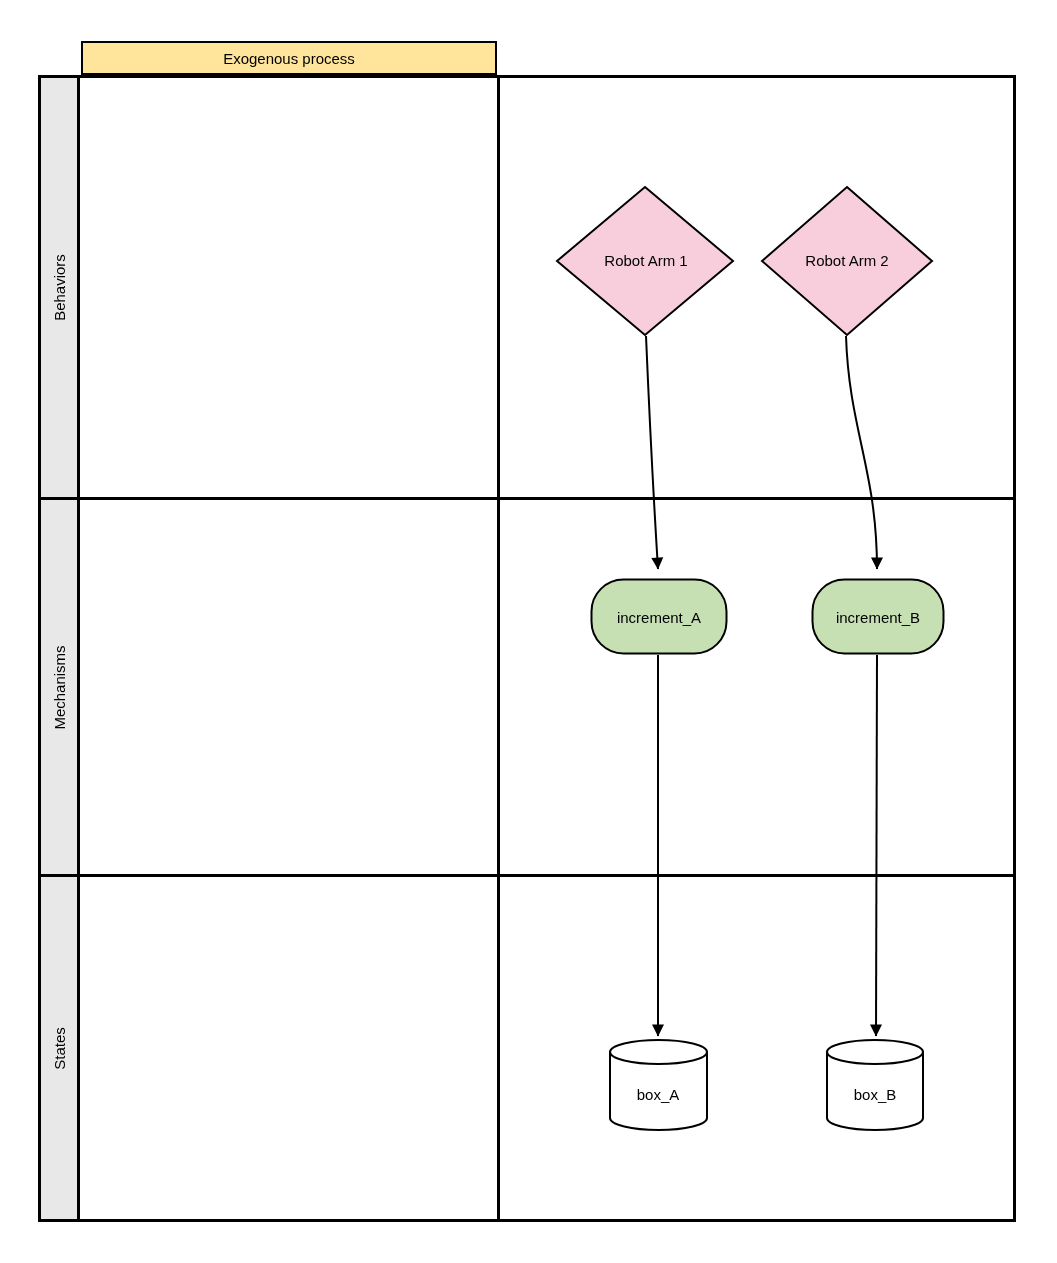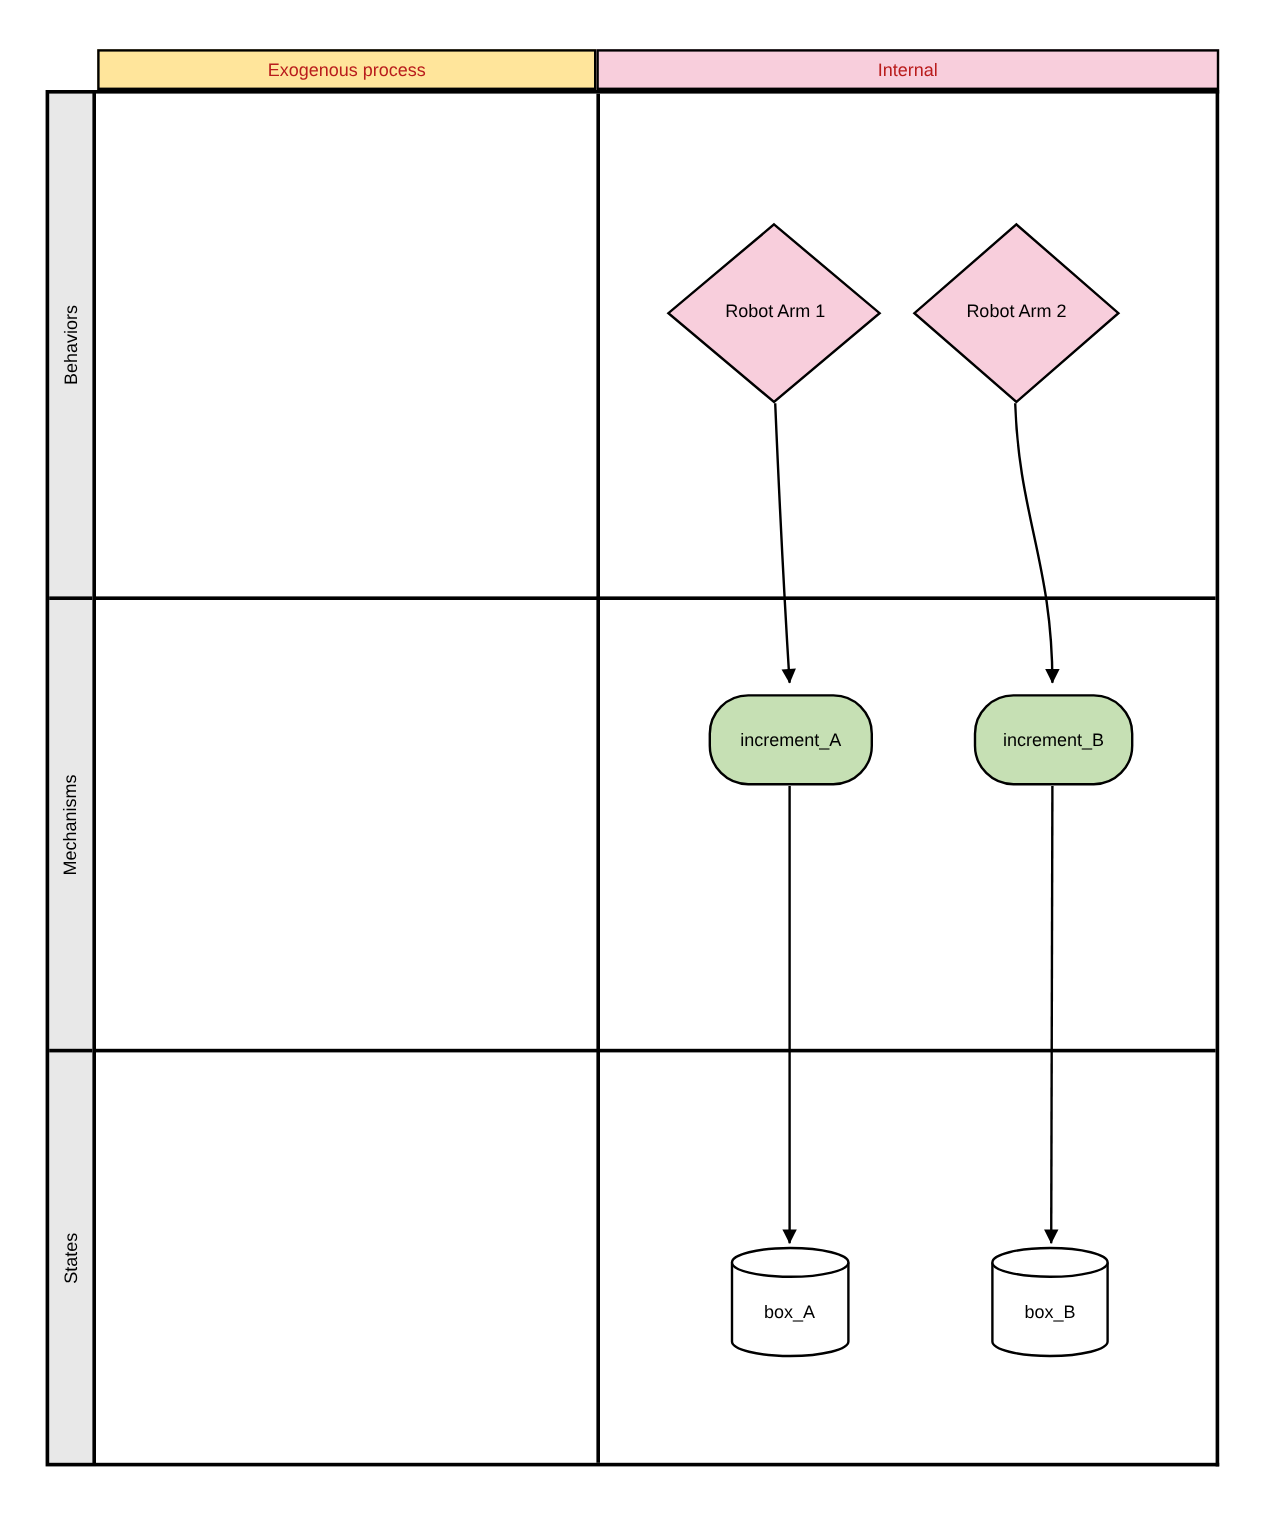--- a/index.html
+++ b/index.html
@@ -19,21 +19,21 @@
   .col-header {
     position: absolute;
     top: 41px;
     height: 34px;
     box-sizing: border-box;
     border: 2px solid #000;
     display: flex;
     align-items: center;
     justify-content: center;
     font-size: 15px;
-    color: #b91c1c;
+    color: #000000;
   }
   .col-header.exo { left: 81px;  width: 416px; }
   .col-header.int { left: 497px; width: 519px; }
 
   
   .row-label-col {
     position: absolute;
     left: 38px;
     top: 75px;
     width: 42px;
@@ -107,23 +107,20 @@
   .edge   { stroke: #000; stroke-width: 2; fill: none; }
 </style>
 </head>
 <body>
 
 <div class="stage">
 
   <div class="col-header exo" style="background-color: rgb(255, 229, 155);">
     <span>Exogenous process</span>
   </div>
-  <div class="col-header int" style="background-color: rgb(248, 206, 220);">
-    <span>Internal</span>
-  </div>
 
   <div class="row-label-col" style="background-color: rgb(232, 232, 232);">
     <div class="row-label-cell r1">
       <span class="row-label-text">Behaviors</span>
     </div>
     <div class="row-label-cell r2">
       <span class="row-label-text">Mechanisms</span>
     </div>
     <div class="row-label-cell r3">
       <span class="row-label-text">States</span>

